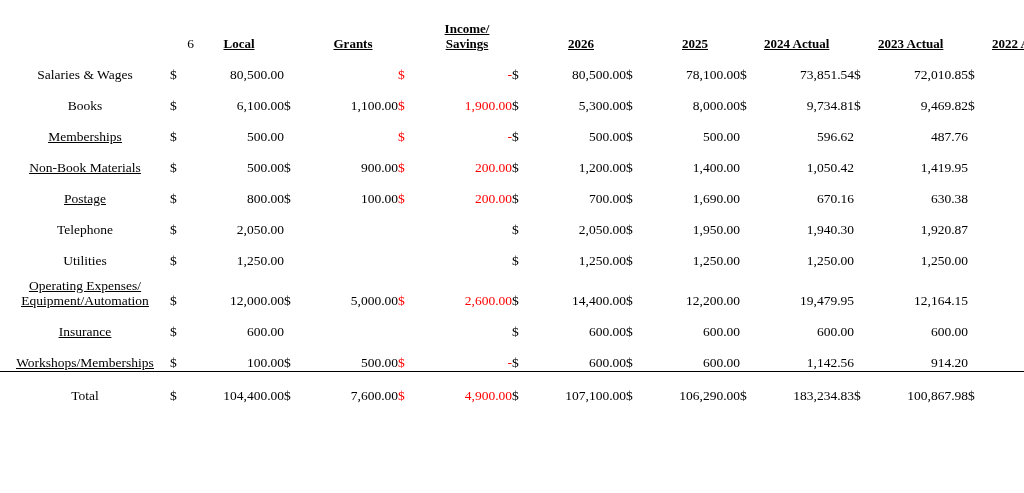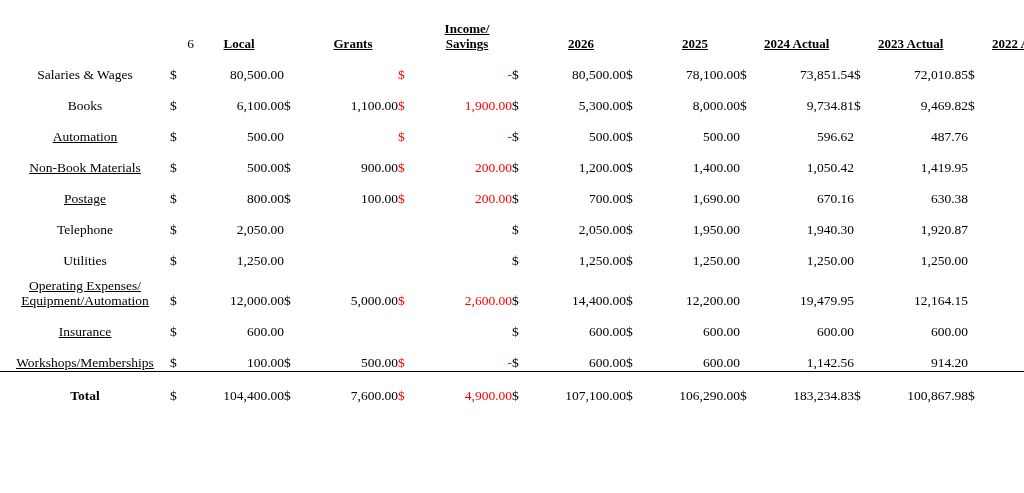--- a/index.html
+++ b/index.html
@@ -77,21 +77,21 @@
   .amt { text-align: right; padding-right: 4px; }
   .red { color: #ff0000; }
   .data-row td { height: 31px; }
   .tall-row td { height: 40px; }
   .total-row td {
     font-weight: 700;
     height: 32px;
     border-top: 1.5px solid #000;
     padding-top: 2px;
   }
-  .total-row .rowlabel { font-weight: 700; }
+  .total-row .rowlabel { font-weight: 400; }
   .tinynum {
     font-size: 8px;
     text-align: right;
     padding-right: 3px;
     vertical-align: bottom;
   }
 </style>
 </head>
 <body>
 
@@ -178,21 +178,21 @@
           <td class="dollar">$</td>
           <td class="amt">8,000.00</td>
           <td class="dollar">$</td>
           <td class="amt">9,734.81</td>
           <td class="dollar">$</td>
           <td class="amt">9,469.82</td>
           <td class="dollar">$</td>
           <td class="amt">8,629.12</td>
         </tr>
         <tr class="data-row">
-          <td class="rowlabel"><span class="ul"><span class="ul">Automation</span></span></td>
+          <td class="rowlabel"><span class="ul"><span class="ul">Memberships</span></span></td>
           <td class="dollar">$</td>
           <td class="amt">500.00</td>
           <td class="dollar"></td>
           <td class="amt"></td>
           <td class="dollar red">$</td>
           <td class="amt red">-</td>
           <td class="dollar">$</td>
           <td class="amt">500.00</td>
           <td class="dollar">$</td>
           <td class="amt">500.00</td>

